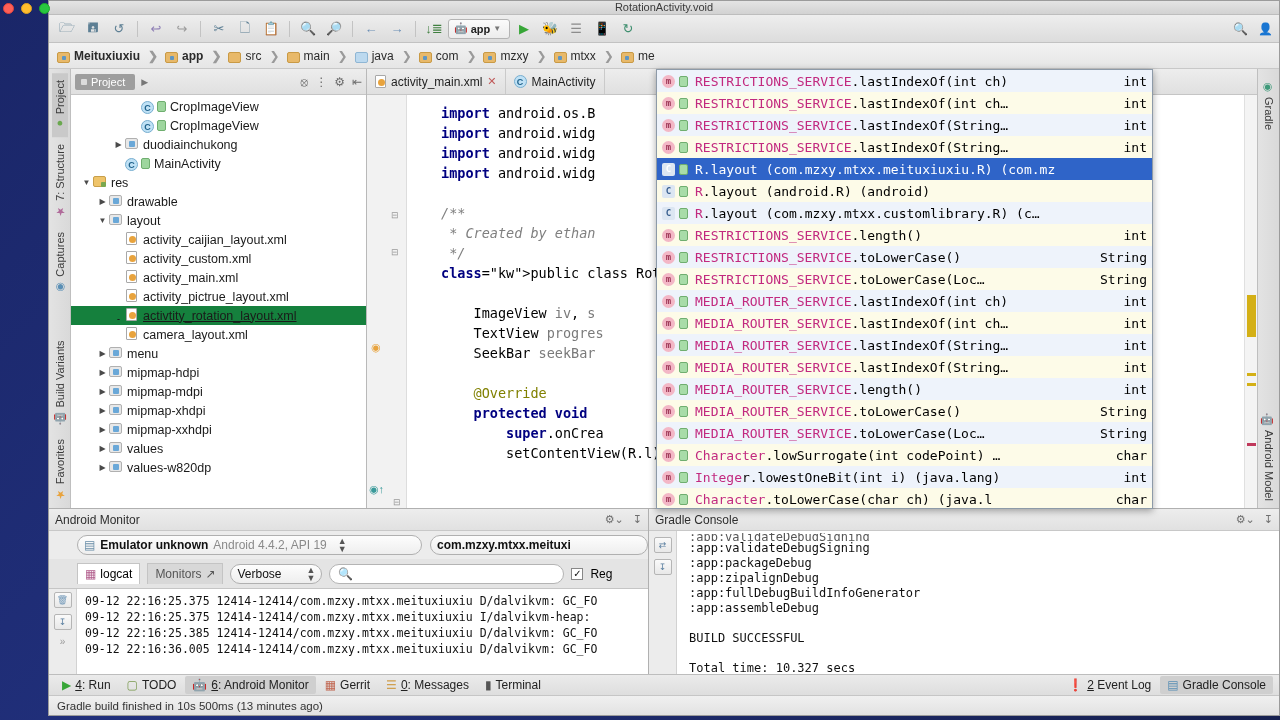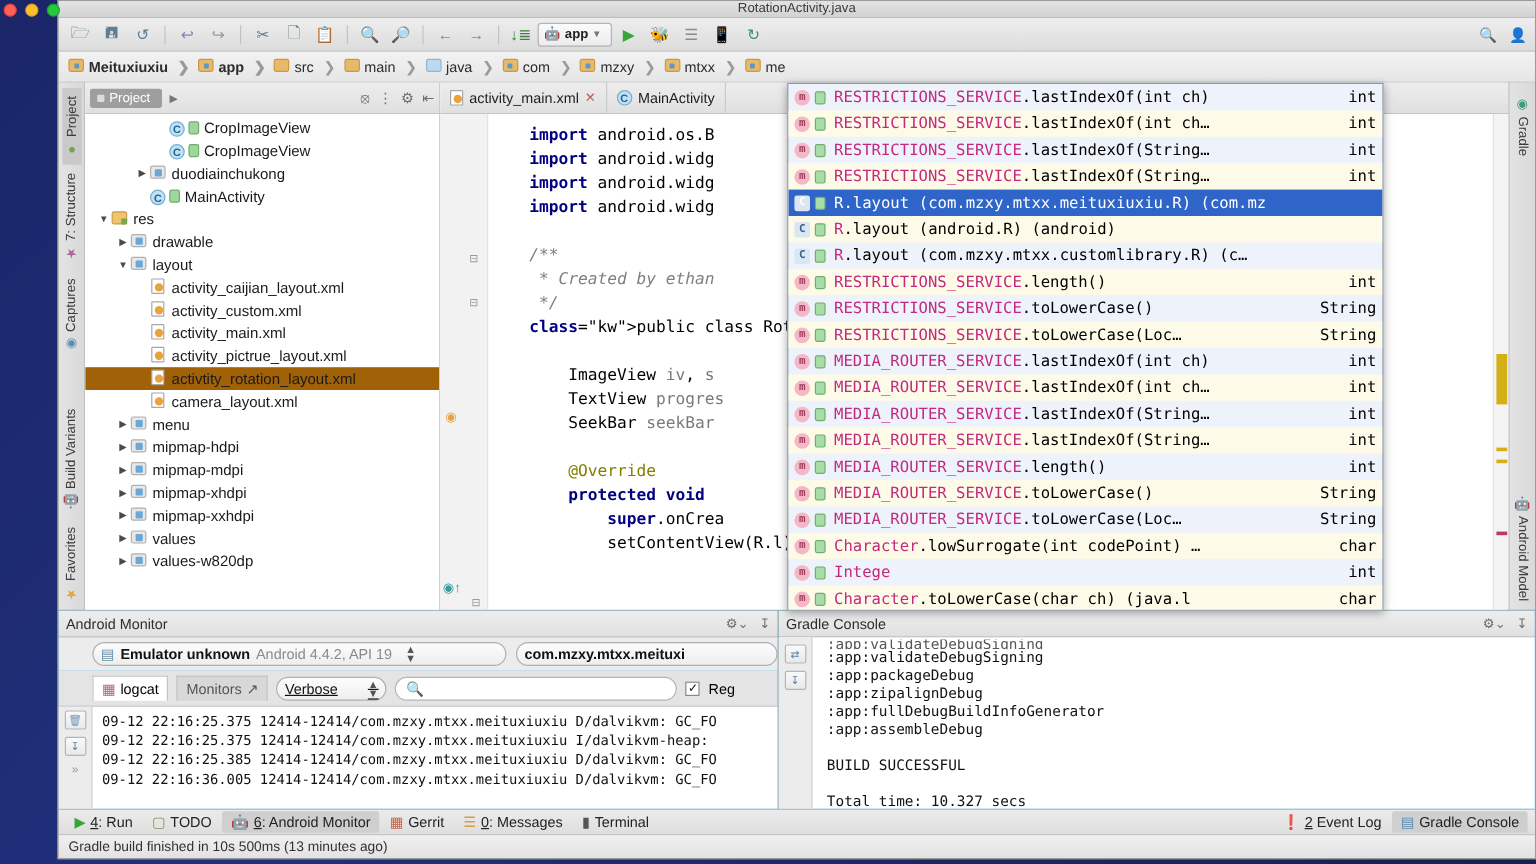--- a/index.html
+++ b/index.html
@@ -37,21 +37,21 @@
             border-radius:3px; color:#5d7f94; font-size:13px; }
   .tb-sep { width:1px; height:16px; background:#c3c3c3; margin:0 4px; }
   .run-config { height:20px; min-width:62px; background:linear-gradient(#fbfbfb,#ececec);
                 border:1px solid #b4b4b4; border-radius:3px; display:flex; align-items:center;
                 gap:3px; padding:0 5px; font-size:11px; color:#222; font-weight:bold; }
   .tb-right { position:absolute; right:6px; display:flex; align-items:center; gap:10px; color:#8d8d8d; }
 
   
   .crumbs { height:26px; background:linear-gradient(#f2f2f2,#e6e6e6); border-bottom:1px solid #c8c8c8;
             display:flex; align-items:center; padding-left:8px; overflow:hidden; }
-  .crumb { display:flex; align-items:flex-start; gap:4px; font-size:12px; color:#2b2b2b; padding-right:3px; white-space:nowrap;}
+  .crumb { display:flex; align-items:flex-end; gap:4px; font-size:12px; color:#2b2b2b; padding-right:3px; white-space:nowrap;}
   .crumb.bold { font-weight:bold; }
   .crumb .sep { color:#9a9a9a; margin:0 4px; font-size:12px; }
   .fold { width:13px; height:11px; border-radius:2px; background:#e8b96a; border:1px solid #c99a45; display:inline-block;}
   .fold.blue { background:#bcd9ef; border-color:#8fb6d4; }
   .fold.dot::after { content:''; display:block; width:4px; height:4px; background:#5f96c2; border-radius:1px; margin:3px auto; }
 
   
   .mid { flex:1; display:flex; min-height:0; position:relative; }
 
   
@@ -68,21 +68,21 @@
   .panel-col { width:296px; display:flex; flex-direction:column; border-right:1px solid #b9b9b9; background:#fff; }
   .panel-head { height:26px; background:linear-gradient(#ededed,#e0e0e0); border-bottom:1px solid #c5c5c5;
                 display:flex; align-items:center; padding:0 4px; gap:6px; }
   .panel-tab { background:#9e9e9e; color:#fff; font-size:11px; padding:2px 10px 2px 6px; border-radius:2px;
                display:flex; align-items:center; gap:4px; }
   .panel-tab .dotw { width:6px; height:6px; background:#dcdcdc; border-radius:1px; display:inline-block; }
   .ph-icons { margin-left:auto; display:flex; align-items:center; gap:7px; color:#6d6d6d; font-size:12px; }
 
   .tree { flex:1; overflow:hidden; padding-top:2px; position:relative; background:#fff; font-size:12.5px;}
   .trow { height:19px; display:flex; align-items:center; white-space:nowrap; color:#1a1a1a; }
-  .trow.sel { background:#a16207; }
+  .trow.sel { background:#15803d;text-decoration:underline; }
   .arrow { width:11px; text-align:center; color:#4a4a4a; font-size:8px; }
   .arrow.none { color:transparent; }
   .ic { width:15px; display:inline-block; text-align:center; }
   .f-yellow { display:inline-block; width:13px; height:11px; background:#efc46a; border:1px solid #c89f4a; border-radius:2px; }
   .f-yellow.lock { position:relative; }
   .f-yellow.lock::after{ content:''; position:absolute; right:-1px; bottom:-1px; width:5px; height:5px; background:#7aa84f; border-radius:1px;}
   .f-blue { display:inline-block; width:13px; height:11px; background:#e8e8e8; border:1px solid #b0b0b0; border-radius:2px; position:relative;}
   .f-blue::after{ content:''; position:absolute; left:3px; top:2px; width:6px; height:6px; background:#6aa8d8; border-radius:1px;}
   .xml-ic { display:inline-block; width:11px; height:13px; background:#fff; border:1px solid #a8a8a8; border-radius:1px; position:relative;}
   .xml-ic::after{ content:''; position:absolute; left:2px; top:3px; width:7px; height:7px; background:#e8a33d; border-radius:50%;}
@@ -125,21 +125,21 @@
          line-height:13px; text-align:center; margin-right:4px; flex:none; font-weight:bold;}
   .pic.cls { background:#dce6f2; color:#3a6090; border-radius:2px; }
   .plock { display:inline-block; width:9px; height:11px; background:#a8dca8; border:1px solid #6fae6f;
            border-radius:2px; margin-right:7px; flex:none;}
   .pname { color:#c2297f; }
   .pmem { color:#000; }
   .ptype { margin-left:auto; color:#000; padding-left:14px; }
   .pkg { color:#000; }
 
   
-  .bottom { height:166px; display:flex; border-top:1px solid #b0b0b0; background:#0ea5e9; }
+  .bottom { height:166px; display:flex; border-top:1px solid #b0b0b0; background:#0f766e; }
   .bw { display:flex; flex-direction:column; min-width:0; }
   .bw-head { height:22px; background:linear-gradient(#ededed,#e1e1e1); border-bottom:1px solid #c8c8c8;
              display:flex; align-items:center; padding:0 6px; font-size:12px; color:#2e2e2e; }
   .bw-head .tools { margin-left:auto; display:flex; gap:9px; color:#6f6f6f; font-size:11px;}
   .monitor { width:600px; border-right:1px solid #b0b0b0; }
   .mon-row1 { height:28px; display:flex; align-items:center; padding-left:28px; gap:8px; background:#ececec;}
   .combo { height:20px; background:linear-gradient(#fdfdfd,#eeeeee); border:1px solid #b0b0b0; border-radius:10px;
            display:flex; align-items:center; padding:0 6px; gap:5px; font-size:12px; color:#111; }
   .combo .arrows { margin-left:6px; color:#555; font-size:9px; line-height:8px; text-align:center;}
   .dev-grey { color:#8a8a8a; }
@@ -186,21 +186,21 @@
   <div class="desktop"></div>
 
   <div class="ide">
 
     <div class="titlebar">
       <div class="traffic">
         <i class="t-red"></i>
         <i class="t-yel"></i>
         <i class="t-grn"></i>
       </div>
-      <div class="title">RotationActivity.java</div>
+      <div class="title">RotationActivity.void</div>
     </div>
 
     <div class="toolbar">
       <div class="tb-btn">🗁</div>
       <div class="tb-btn">🖪</div>
       <div class="tb-btn">↺</div>
       <div class="tb-sep"></div>
       <div class="tb-btn" style="color:#8e7fb5">↩</div>
       <div class="tb-btn" style="color:#9a9a9a">↪</div>
       <div class="tb-sep"></div>
@@ -609,20 +609,21 @@
             <span class="pic">m</span>
             <span class="plock"></span>
             <span class="pname">Character</span>
             <span class="pmem">.lowSurrogate(int codePoint) …</span>
             <span class="ptype">char</span>
           </div>
           <div class="prow">
             <span class="pic">m</span>
             <span class="plock"></span>
             <span class="pname">Intege</span>
+            <span class="pmem">r.lowestOneBit(int i) (java.lang)</span>
             <span class="ptype">int</span>
           </div>
           <div class="prow odd2">
             <span class="pic">m</span>
             <span class="plock"></span>
             <span class="pname">Character</span>
             <span class="pmem">.toLowerCase(char ch) (java.l</span>
             <span class="ptype">char</span>
           </div>
         </div>
@@ -651,21 +652,21 @@
         </div>
         <div class="mon-row2">
           <div class="lt-tab">
             <span style="color:#b05a8a">▦</span>
             <span>logcat</span>
           </div>
           <div class="lt-tab off">
             <span>Monitors</span>
             <span>↗</span>
           </div>
-          <div class="combo" style="width:92px;text-decoration:underline;">
+          <div class="combo" style="width:92px;">
             <span>Verbose</span>
             <span class="arrows" style="margin-left:auto">▲<br>▼</span>
           </div>
           <div class="search-pill">
             <span>🔍</span>
             <span></span>
           </div>
           <span class="chk">✓</span>
           <span>Reg</span>
         </div>

